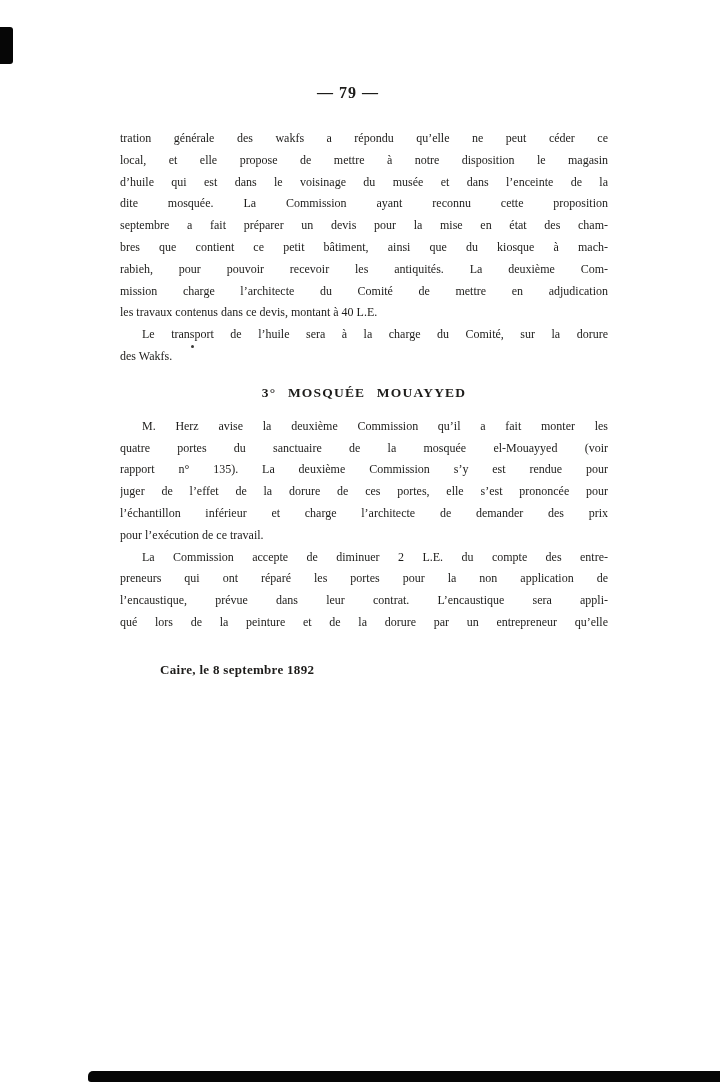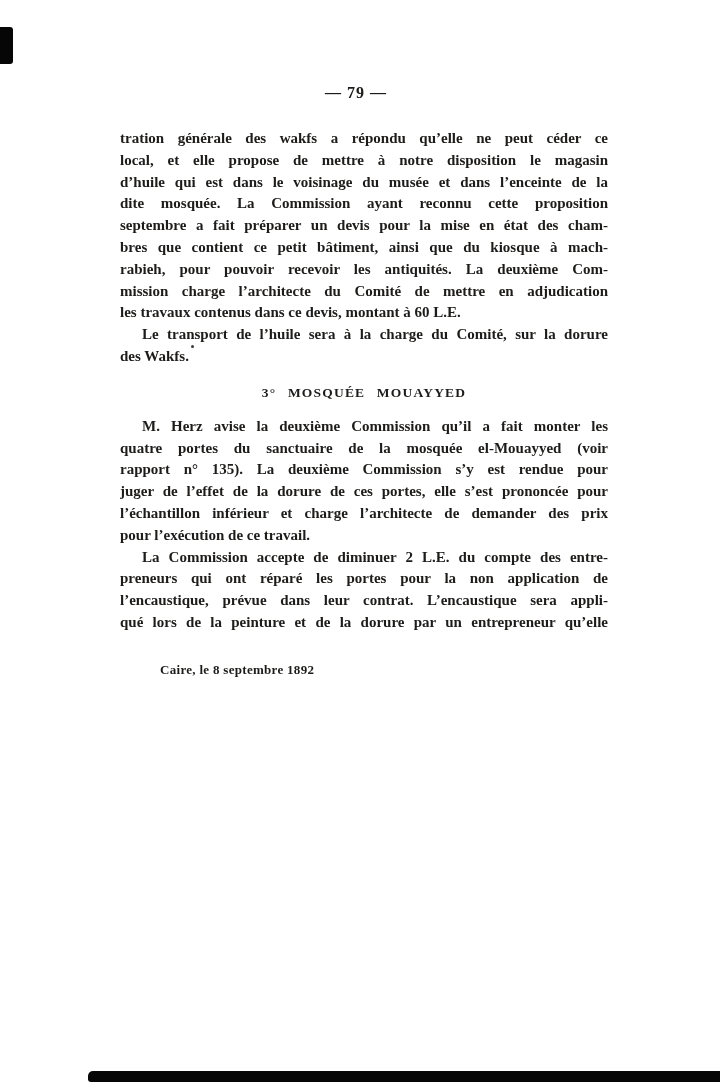--- a/index.html
+++ b/index.html
@@ -15,37 +15,37 @@
     color: #1d1c1a;
     overflow: hidden;
   }
   .scan-page {
     position: absolute;
     inset: 0;
     background: #ffffff;
   }
   .page-number {
     position: absolute;
-    left: 120px;
+    left: 112px;
     top: 84px;
     width: 472px;
     text-align: center;
     font-size: 16px;
     font-weight: 700;
     letter-spacing: 1px;
   }
   .text-column {
     position: absolute;
     left: 120px;
     top: 128px;
     width: 488px;
   }
   .para {
-    font-size: 15px;
-    font-weight: 700;
+    font-size: 12px;
+    font-weight: 400;
     line-height: 21.8px;
   }
   .para .line {
     height: 21.8px;
     overflow: hidden;
     text-align: justify;
     text-align-last: justify;
   }
   .para .line.last {
     text-align-last: left;
@@ -118,21 +118,21 @@
 
     <div class="para">
         <div class="line">tration générale des wakfs a répondu qu’elle ne peut céder ce</div>
         <div class="line">local, et elle propose de mettre à notre disposition le magasin</div>
         <div class="line">d’huile qui est dans le voisinage du musée et dans l’enceinte de la</div>
         <div class="line">dite mosquée. La Commission ayant reconnu cette proposition</div>
         <div class="line">septembre a fait préparer un devis pour la mise en état des cham-</div>
         <div class="line">bres que contient ce petit bâtiment, ainsi que du kiosque à mach-</div>
         <div class="line">rabieh, pour pouvoir recevoir les antiquités. La deuxième Com-</div>
         <div class="line">mission charge l’architecte du Comité de mettre en adjudication</div>
-        <div class="line last">les travaux contenus dans ce devis, montant à 60 L.E.</div>
+        <div class="line last">les travaux contenus dans ce devis, montant à 40 L.E.</div>
       </div>
 
     <div class="para indent">
         <div class="line">Le transport de l’huile sera à la charge du Comité, sur la dorure</div>
         <div class="line last">des Wakfs.</div>
       </div>
 
     <div class="section-heading">3° MOSQUÉE MOUAYYED</div>
 
     <div class="para indent">

